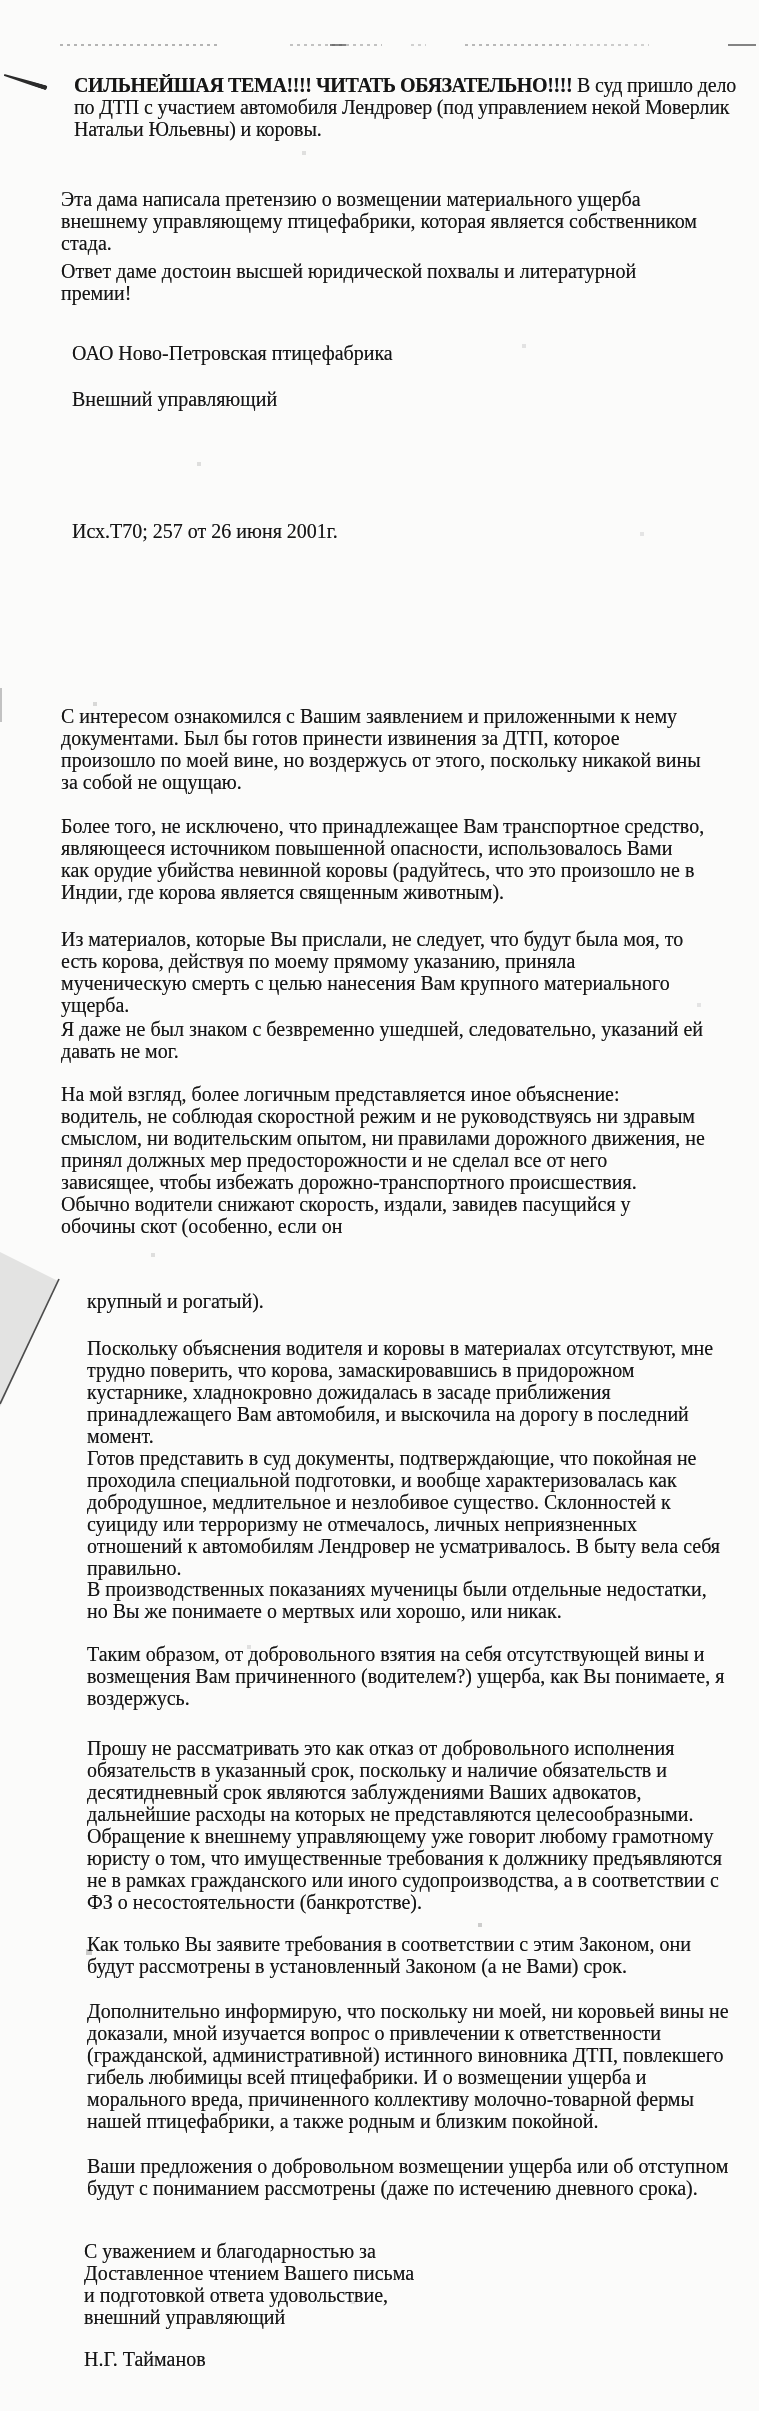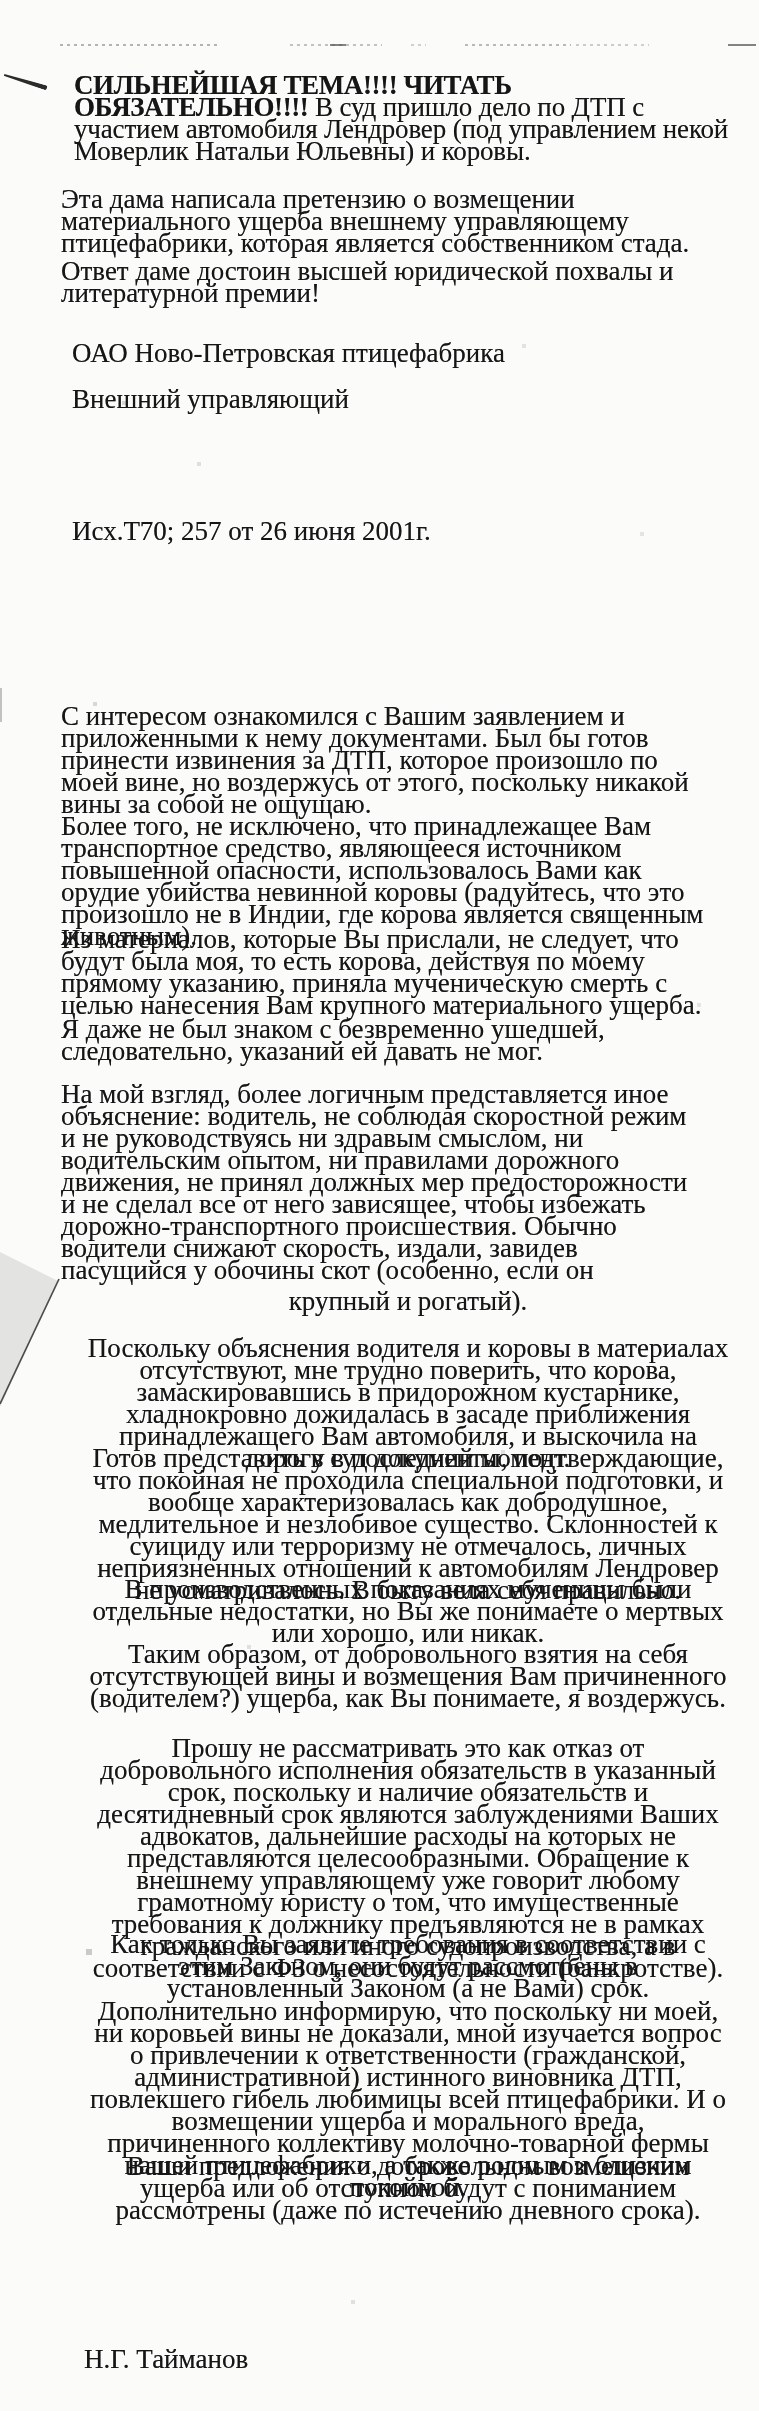--- a/index.html
+++ b/index.html
@@ -10,28 +10,28 @@
   .page {
     position: relative;
     width: 759px;
     height: 2411px;
     background: #fbfbfa;
     overflow: hidden;
     font-family: "Liberation Serif", serif;
   }
   .t {
     position: absolute;
-    font-size: 27px;
+    font-size: 20px;
     line-height: 22px;
     color: #161616;
     text-shadow: 0 0 0.6px rgba(22,22,22,0.55);
     letter-spacing: 0;
   }
   .para1 { left: 61px; width: 644px; }
-  .para2 { left: 87px; width: 642px; text-align: center; }
+  .para2 { left: 87px; width: 642px; }
   .intro-first { left: 74px; width: 676px; letter-spacing: -0.15px; }
   .intro-first b { letter-spacing: -0.4px; }
   .hdr { left: 72px; white-space: nowrap; }
   .tight div { height: 22px; }
   .closing { left: 84px; }
   .sig { left: 84px; white-space: nowrap; font-family: Liberation Serif, serif; }
   
   .dash {
     position: absolute;
     top: 44px;
@@ -135,16 +135,22 @@
   <div class="t para2" style="top:1290px">крупный и рогатый).</div>
   <div class="t para2" style="top:1337px">Поскольку объяснения водителя и коровы в материалах отсутствуют, мне трудно поверить, что корова, замаскировавшись в придорожном кустарнике, хладнокровно дожидалась в засаде приближения принадлежащего Вам автомобиля, и выскочила на дорогу в последний момент.</div>
   <div class="t para2" style="top:1447px">Готов представить в суд документы, подтверждающие, что покойная не проходила специальной подготовки, и вообще характеризовалась как добродушное, медлительное и незлобивое существо. Склонностей к суициду или терроризму не отмечалось, личных неприязненных отношений к автомобилям Лендровер не усматривалось. В быту вела себя правильно.</div>
   <div class="t para2" style="top:1578px">В производственных показаниях мученицы были отдельные недостатки, но Вы же понимаете о мертвых или хорошо, или никак.</div>
   <div class="t para2" style="top:1643px">Таким образом, от добровольного взятия на себя отсутствующей вины и возмещения Вам причиненного (водителем?) ущерба, как Вы понимаете, я воздержусь.</div>
   <div class="t para2" style="top:1737px">Прошу не рассматривать это как отказ от добровольного исполнения обязательств в указанный срок, поскольку и наличие обязательств и десятидневный срок являются заблуждениями Ваших адвокатов, дальнейшие расходы на которых не представляются целесообразными. Обращение к внешнему управляющему уже говорит любому грамотному юристу о том, что имущественные требования к должнику предъявляются не в рамках гражданского или иного судопроизводства, а в соответствии с ФЗ о несостоятельности (банкротстве).</div>
   <div class="t para2" style="top:1933px">Как только Вы заявите требования в соответствии с этим Законом, они будут рассмотрены в установленный Законом (а не Вами) срок.</div>
   <div class="t para2" style="top:2000px">Дополнительно информирую, что поскольку ни моей, ни коровьей вины не доказали, мной изучается вопрос о привлечении к ответственности (гражданской, административной) истинного виновника ДТП, повлекшего гибель любимицы всей птицефабрики. И о возмещении ущерба и морального вреда, причиненного коллективу молочно-товарной фермы нашей птицефабрики, а также родным и близким покойной.</div>
   <div class="t para2" style="top:2155px">Ваши предложения о добровольном возмещении ущерба или об отступном будут с пониманием рассмотрены (даже по истечению дневного срока).</div>
 
+  <div class="t closing tight" style="top:2240px">
+    <div>С уважением и благодарностью за</div>
+    <div>Доставленное чтением Вашего письма</div>
+    <div>и подготовкой ответа удовольствие,</div>
+    <div>внешний управляющий</div>
+  </div>
 
   <div class="t sig" style="top:2348px">Н.Г. Тайманов</div>
 
 </div>
 
 </body></html>

